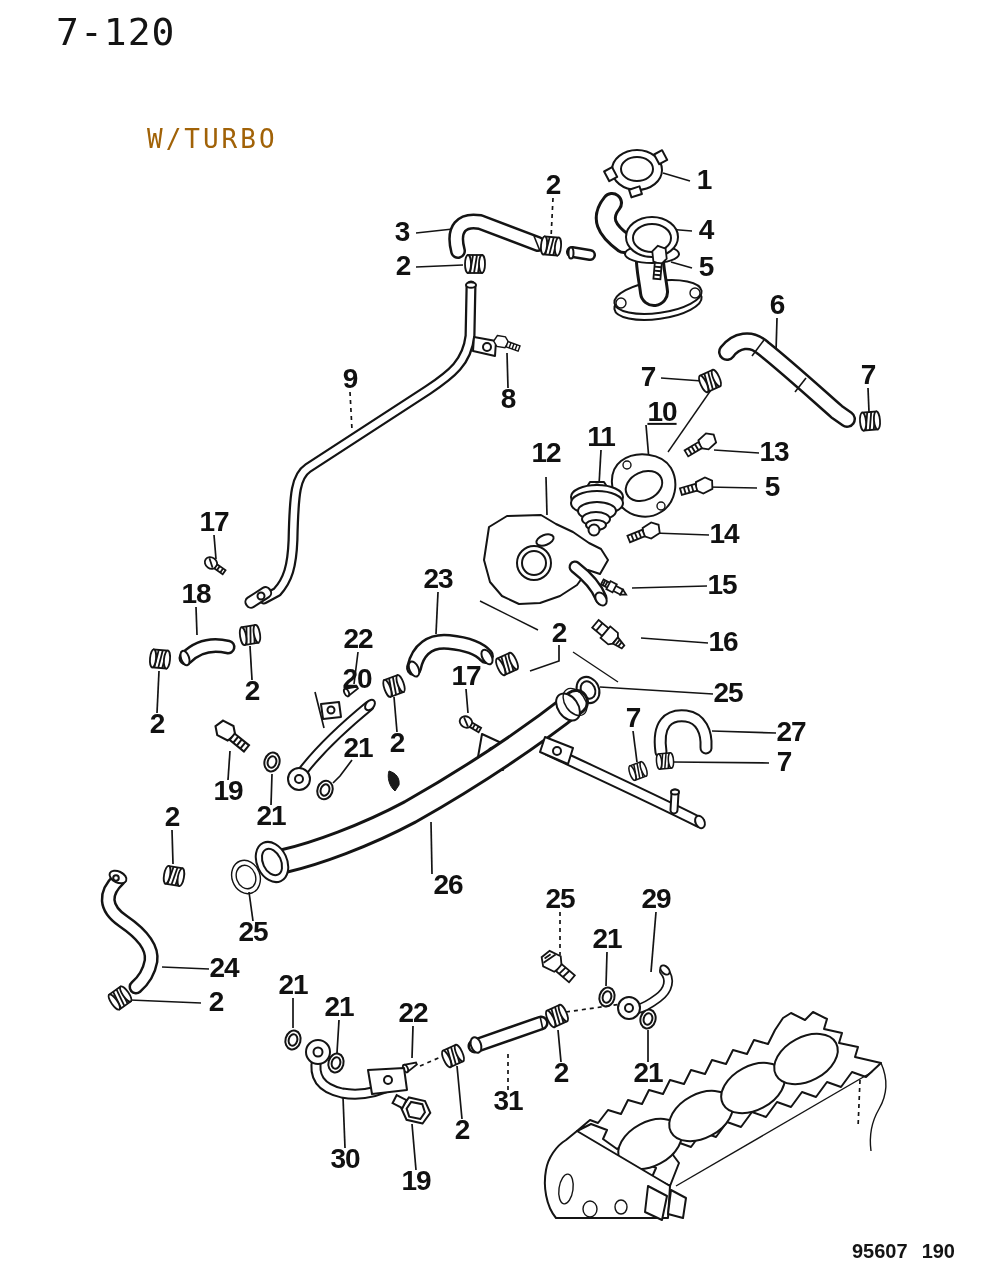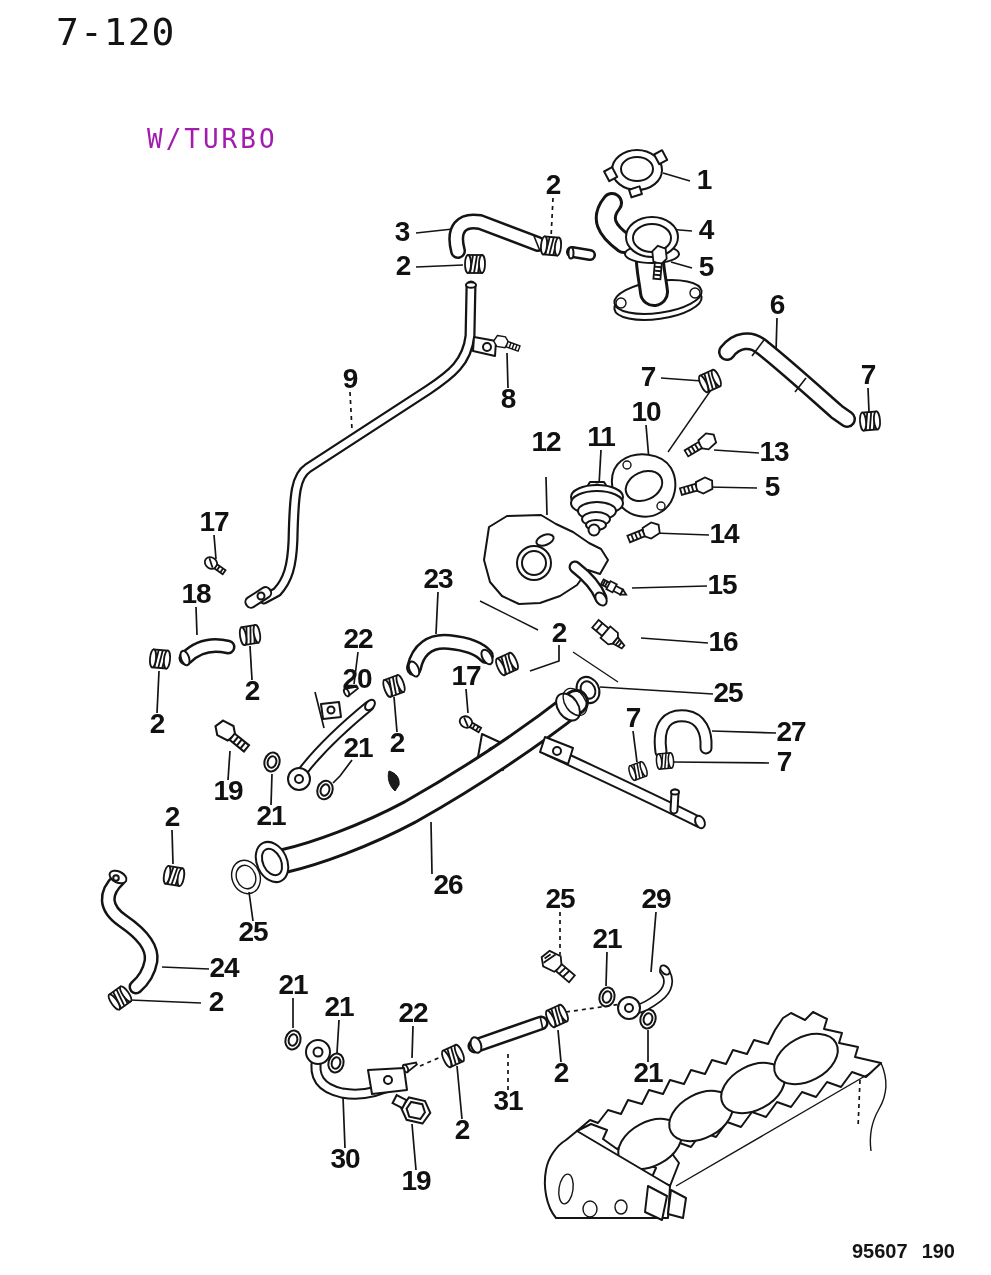--- a/index.html
+++ b/index.html
@@ -1,21 +1,21 @@
 <!DOCTYPE html>
 <html><head>
 <meta charset="utf-8">
 <style>
   html,body{margin:0;padding:0;background:#ffffff;}
   .stage{position:relative;width:991px;height:1275px;background:#fff;overflow:hidden;
          font-family:"Liberation Sans",sans-serif;color:#141414;padding-left:17px;}
   .fig-num{position:absolute;left:56px;top:12px;font:400 38px/1.1 "DejaVu Sans Mono",monospace;
            letter-spacing:1px;color:#141414;}
   .variant{position:absolute;left:147px;top:125px;font:500 26px/1.1 "DejaVu Sans Mono",monospace;
-           letter-spacing:3px;color:#a21caf;}
+           letter-spacing:3px;color:#a16207;}
   .footer-code{position:absolute;left:852px;top:1241px;font:700 20px/1 "Liberation Sans",sans-serif;
            color:#141414;white-space:nowrap;}
   .footer-code .pg{margin-left:14px;}
   svg.draw{position:absolute;left:0;top:0;}
   .callout-layer{position:absolute;left:0;top:0;width:100%;height:100%;pointer-events:none;}
   .callout{position:absolute;transform:translate(-50%,-54%);
            font:800 28px/1 "Liberation Sans",sans-serif;letter-spacing:-1px;color:#111;}
   
   .ln{stroke:#141414;stroke-width:1.7;fill:none;}
   .lnd{stroke:#141414;stroke-width:1.7;fill:none;stroke-dasharray:4 4;}
@@ -411,24 +411,24 @@
       <span class="callout" style="left: 553px; top: 186px;">2</span>
       <span class="callout" style="left: 402px; top: 233px;">3</span>
       <span class="callout" style="left: 706px; top: 231px;">4</span>
       <span class="callout" style="left: 403px; top: 267px;">2</span>
       <span class="callout" style="left: 706px; top: 268px;">5</span>
       <span class="callout" style="left: 777px; top: 306px;">6</span>
       <span class="callout" style="left: 648px; top: 378px;">7</span>
       <span class="callout" style="left: 868px; top: 376px;">7</span>
       <span class="callout" style="left: 350px; top: 380px;">9</span>
       <span class="callout" style="left: 508px; top: 400px;">8</span>
-      <span class="callout" style="left: 646px; top: 413px;">10</span>
+      <span class="callout" style="left: 662px; top: 413px; text-decoration: underline;">10</span>
       <span class="callout" style="left: 601px; top: 438px;">11</span>
       <span class="callout" style="left: 774px; top: 453px;">13</span>
-      <span class="callout" style="left: 546px; top: 443px;">12</span>
+      <span class="callout" style="left: 546px; top: 454px;">12</span>
       <span class="callout" style="left: 772px; top: 488px;">5</span>
       <span class="callout" style="left: 214px; top: 523px;">17</span>
       <span class="callout" style="left: 724px; top: 535px;">14</span>
       <span class="callout" style="left: 438px; top: 580px;">23</span>
       <span class="callout" style="left: 722px; top: 586px;">15</span>
       <span class="callout" style="left: 196px; top: 595px;">18</span>
       <span class="callout" style="left: 559px; top: 634px;">2</span>
       <span class="callout" style="left: 358px; top: 640px;">22</span>
       <span class="callout" style="left: 723px; top: 643px;">16</span>
       <span class="callout" style="left: 314px; top: 680px; margin-left: 43px;">20</span>

